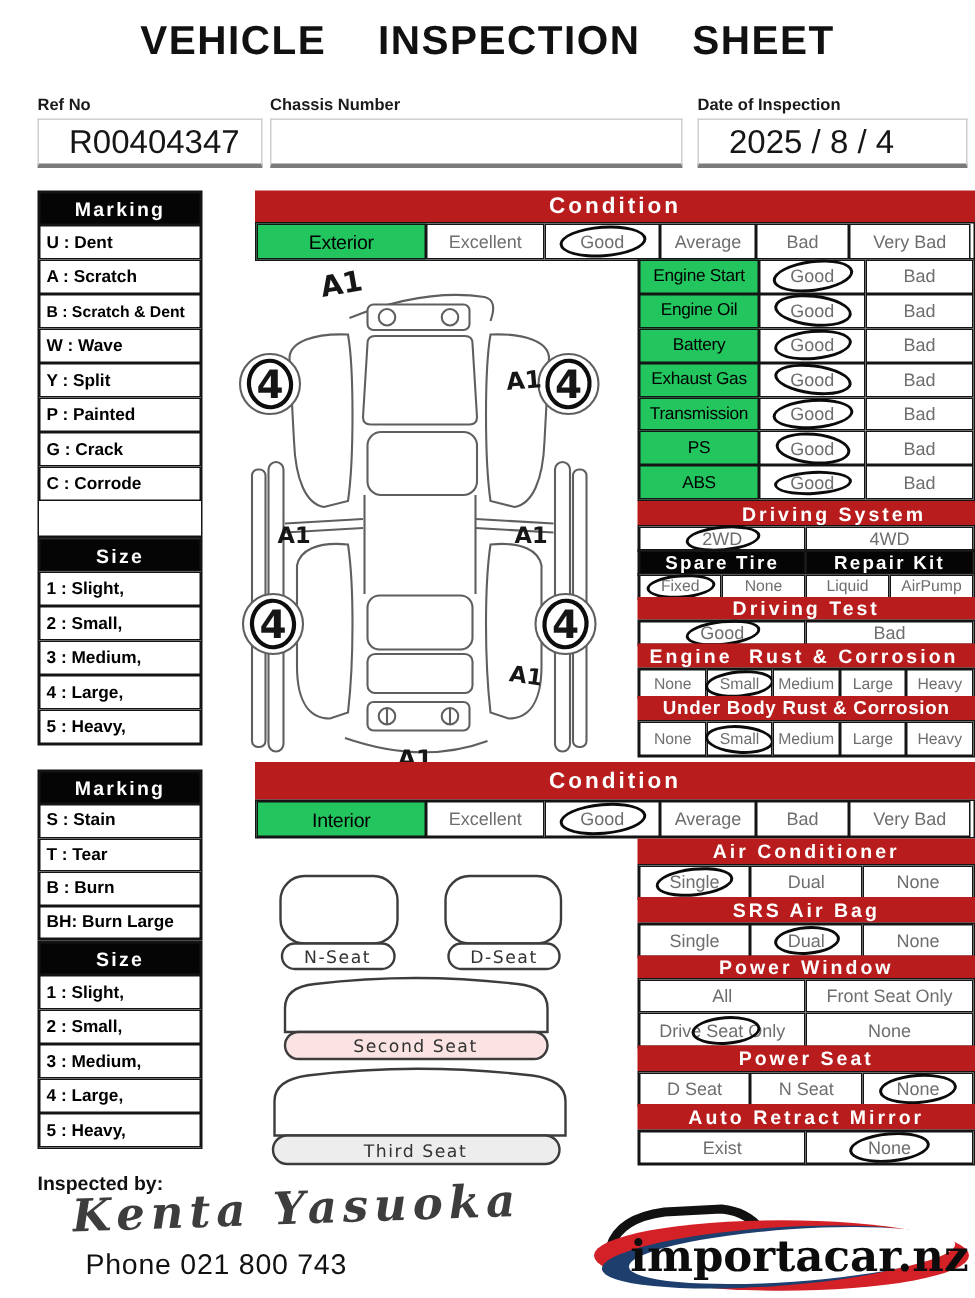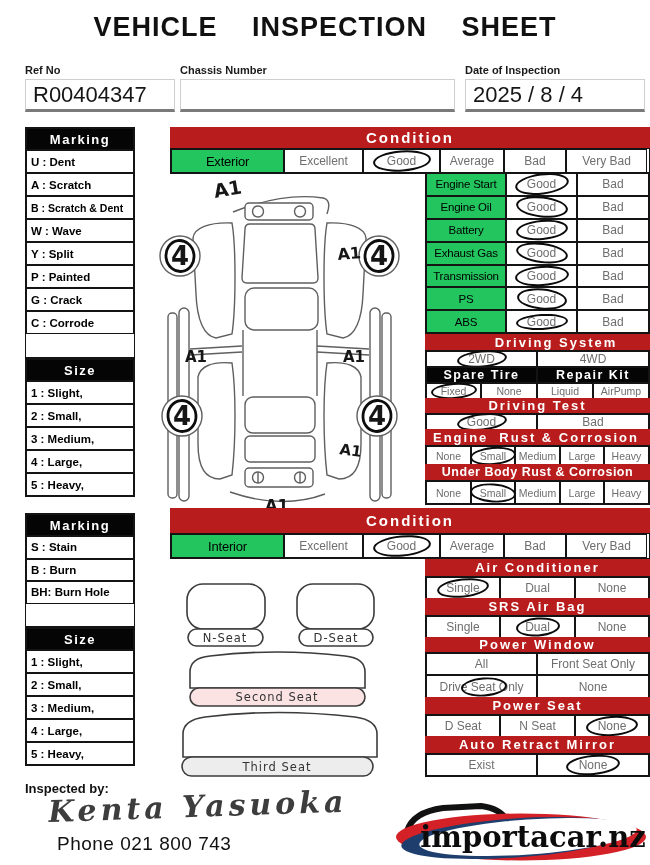--- a/index.html
+++ b/index.html
@@ -4,21 +4,21 @@
 <style>
   *{margin:0;padding:0;box-sizing:border-box}
   body{background:#fff}
   .sheet{position:relative;width:650px;height:865px;background:#fff;overflow:hidden;
          font-family:"Liberation Sans","DejaVu Sans",sans-serif;color:#111}
   .abs{position:absolute}
   .title{left:0;top:12px;width:100%;text-align:center;font-size:27px;font-weight:bold;
          letter-spacing:1px;word-spacing:26px}
   .fld-label{font-size:11px;font-weight:bold;color:#1a1a1a;margin-bottom:3px}
   .fld-box{border:1px solid #cfcfcf;border-bottom:3px solid #7a7a7a;height:33px;font-size:22px;
-           display:flex;align-items:center;padding-left:7px;background:#fff;color:#161616}
+           display:flex;align-items:center;padding-left:20px;background:#fff;color:#161616}
   .bar{background:#b91c1c;color:#fff;display:flex;align-items:center;justify-content:center;
        font-weight:bold;letter-spacing:2px;font-size:13px}
   .grid{display:grid;border:1px solid #141414}
   .gc{border:1px solid #141414;display:flex;align-items:center;justify-content:center;
       font-size:12px;color:#6e6e6e;background:#fff;position:relative;white-space:nowrap;overflow:visible}
   .gc.hd{background:#050505;color:#fff;font-weight:bold;letter-spacing:1.5px;font-size:13px}
   .gc.g{background:#22c55e;color:#000;font-weight:normal;font-size:11.5px;letter-spacing:-0.2px}
   .gc.lft{justify-content:flex-start;padding-left:4px;color:#000;font-weight:bold;
           font-size:11.5px}
   .sm{font-size:10.5px}
@@ -229,22 +229,23 @@
       <text x="30" y="184" font-size="15">A1</text>
       <text x="188" y="184" font-size="15">A1</text>
       <text x="184" y="276" font-size="15" transform="rotate(8 184 276)">A1</text>
       <text x="110" y="333" font-size="16">A1</text>
     </g>
   </svg>
 
   <div class="abs grid" style="left:25px;top:513px;width:110px;grid-template-columns:1fr;grid-template-rows:22px repeat(4,22.5px)">
     <div class="gc hd">Marking</div>
     <div class="gc lft">S : Stain</div>
+    <div class="gc lft">T : Tear</div>
     <div class="gc lft">B : Burn</div>
-    <div class="gc lft">BH: Burn Hole</div>
+    <div class="gc lft">BH: Burn Large</div>
   </div>
   <div class="abs grid" style="left:25px;top:627px;width:110px;grid-template-columns:1fr;grid-template-rows:22px repeat(5,23px)">
     <div class="gc hd">Size</div>
     <div class="gc lft">1 : Slight,</div>
     <div class="gc lft">2 : Small,</div>
     <div class="gc lft">3 : Medium,</div>
     <div class="gc lft">4 : Large,</div>
     <div class="gc lft">5 : Heavy,</div>
   </div>
 

